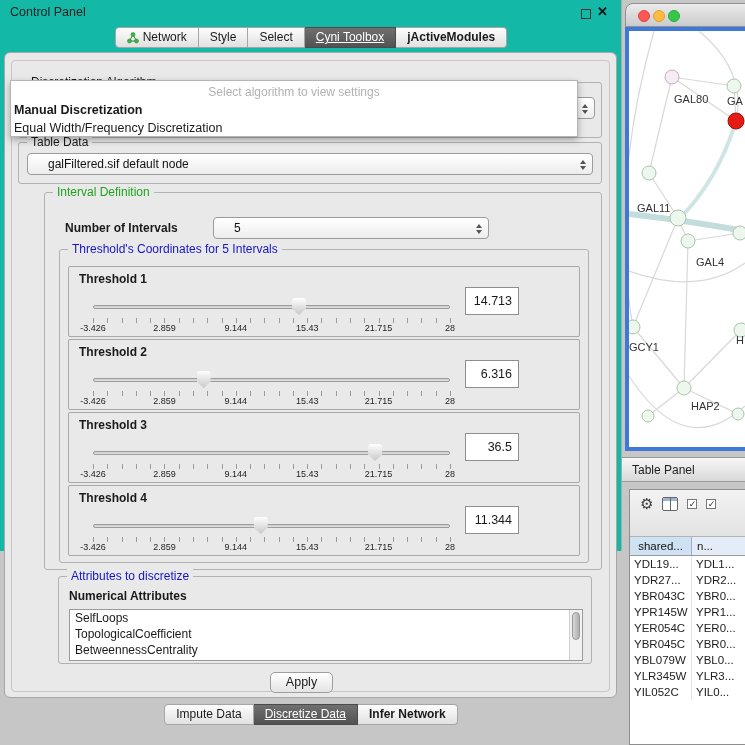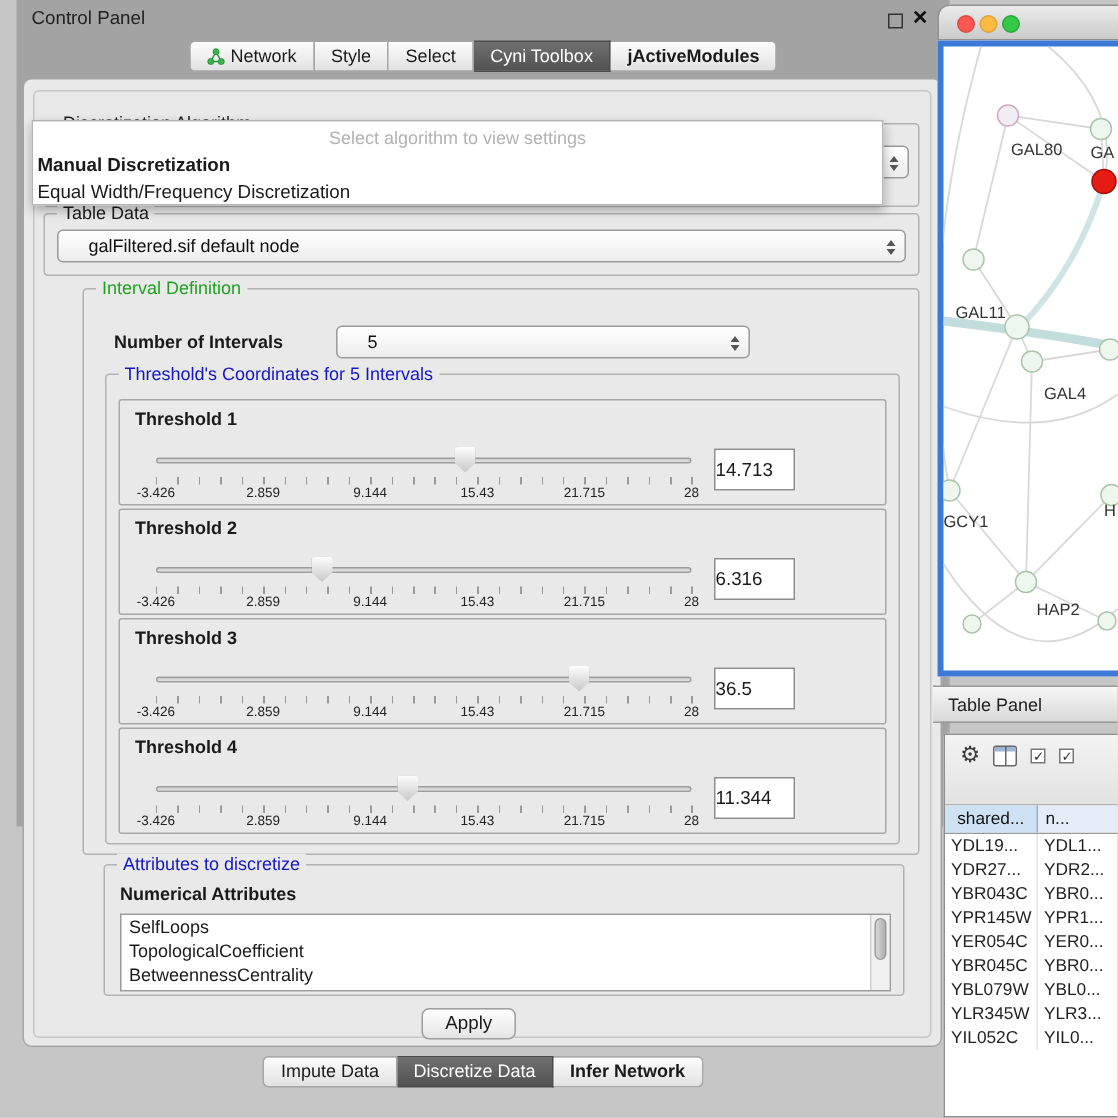--- a/index.html
+++ b/index.html
@@ -1,34 +1,34 @@
 <!DOCTYPE html>
 <html><head>
 <meta charset="utf-8">
 <style>
   * { box-sizing: border-box; margin:0; padding:0; }
   html,body { width:745px; height:745px; overflow:hidden; background:#c6c6c6;
               font-family:"Liberation Sans", sans-serif; font-size:12px; color:#1a1a1a; }
 
   
-  .cp { position:absolute; left:0; top:0; width:622px; height:551px; background:#a3a3a3;
-        border-right:1px solid #a9a9a9;margin-left:11px; }
+  .cp { position:absolute; left:0; top:0; width:622px; height:551px; background:#14b8a6;
+        border-right:1px solid #a9a9a9; }
   .cp-title { position:absolute; left:10px; top:5px; font-size:12.5px; color:#222; }
   .float-btn { position:absolute; left:581px; top:9px; width:10px; height:10px; border:1.5px solid #333; background:transparent; }
   .close-btn { position:absolute; left:597px; top:4px; font-size:13px; font-weight:bold; color:#111; }
 
   
   .tabbar { position:absolute; left:0; width:622px; display:flex; justify-content:center; }
   .tabbar.top { top:27px; } .tabbar.bottom { top:704px; }
   .tab { height:21px; line-height:19px; padding:0 11px; font-size:12px; color:#1a1a1a;
          background:linear-gradient(#fdfdfd,#e1e1e1); border:1px solid #a6a6a6; border-left:none;
          display:flex; align-items:center; gap:4px; cursor:default; white-space:nowrap; }
   .tab:first-child { border-left:1px solid #a6a6a6; border-radius:4px 0 0 4px; }
   .tab:last-child { border-radius:0 4px 4px 0;font-weight:bold; }
-  .tab.active { background:linear-gradient(#707070,#525252); color:#fff; border-color:#4b4b4b; }
+  .tab.active { background:linear-gradient(#707070,#525252); color:#fff; border-color:#4b4b4b;text-decoration:underline; }
 
   .outer-panel { position:absolute; left:4px; top:52px; width:613px; height:646px;
                  border:1px solid #a6a6a6; border-radius:6px; background:#e9e9e9; }
   .inner-panel { position:absolute; left:11px; top:60px; width:599px; height:632px;
                  border:1px solid #c6c6c6; border-radius:4px; }
 
   
   .group { position:absolute; border:1px solid #b2b2b2; border-radius:3px; }
   .group-label { position:absolute; top:-8px; left:8px; background:#e9e9e9; padding:0 4px;
                  font-size:12px; white-space:nowrap; }
@@ -63,22 +63,22 @@
            background:linear-gradient(#fefefe,#c8c8c8);
            clip-path:polygon(50% 100%, 0 62%, 0 10%, 12% 0, 88% 0, 100% 10%, 100% 62%);
            filter:drop-shadow(0 0 0.6px #777); }
   .ticks { position:absolute; left:24px; top:51px; width:358px; height:5px;
            background:repeating-linear-gradient(to right,#9a9a9a 0 1px,transparent 1px 14.28px); }
   .ticklabels { position:absolute; left:24px; top:56px; width:357px; height:12px; font-size:9px; color:#222; }
   .ticklabels span { position:absolute; top:0; transform:translateX(-50%); white-space:nowrap; }
   .ticklabels span:nth-child(1){left:0;} .ticklabels span:nth-child(2){left:20%;}
   .ticklabels span:nth-child(3){left:40%;} .ticklabels span:nth-child(4){left:60%;}
   .ticklabels span:nth-child(5){left:80%;} .ticklabels span:nth-child(6){left:100%;}
-  .vbox { position:absolute; left:396px; top:32px; width:54px; height:28px; background:#fff;
-          border:1px solid #8e8e8e; line-height:26px; padding-right:6px; font-size:12.5px; }
+  .vbox { position:absolute; left:396px; top:20px; width:54px; height:28px; background:#fff;
+          border:1px solid #8e8e8e; line-height:26px; text-align:right; padding-right:6px; font-size:12.5px; }
 
   
   .listbox { position:absolute; left:10px; top:32px; width:514px; height:52px; background:#fff;
              border:1px solid #9a9a9a; overflow:hidden; }
   .listbox .li { height:16px; line-height:16px; padding-left:5px; font-size:12px; white-space:nowrap; }
   .vscroll { position:absolute; right:0; top:0; bottom:0; width:13px; background:#f1f1f1; border-left:1px solid #cfcfcf; }
   .vthumb { position:absolute; left:2px; top:2px; width:8px; height:28px; border:1px solid #9a9a9a;
             border-radius:5px; background:linear-gradient(90deg,#d8d8d8,#aeaeae); }
 
   .apply-btn { position:absolute; left:270px; top:672px; width:63px; height:21px; border:1px solid #9e9e9e;

